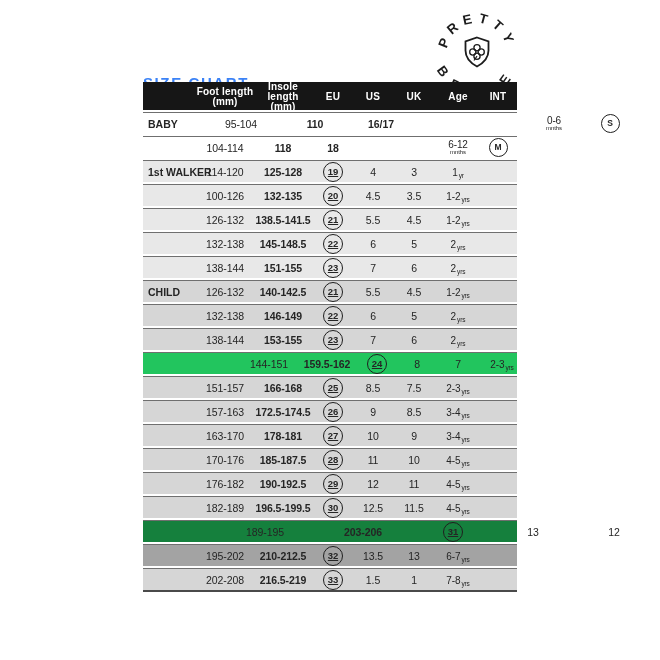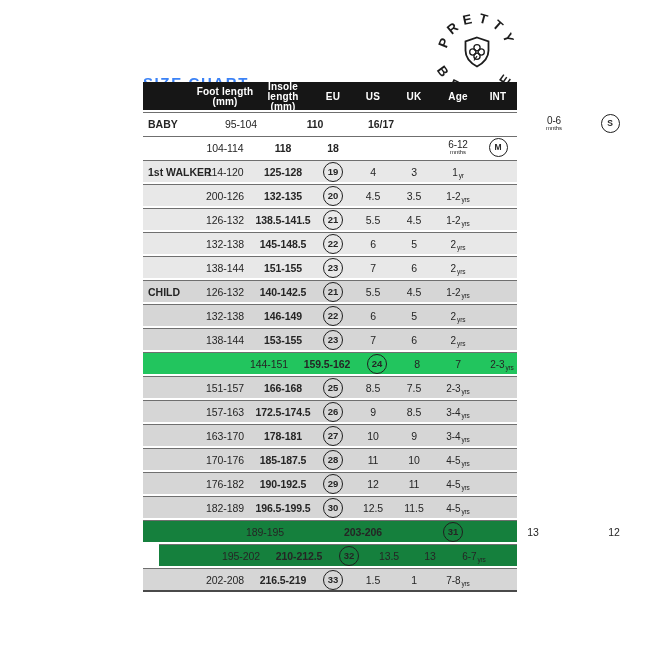--- a/index.html
+++ b/index.html
@@ -36,21 +36,21 @@
     overflow:visible;white-space:nowrap;
   }
   .cell.cat{
     text-align:left;padding-left:5px;font-weight:700;font-size:10.5px;letter-spacing:0;
   }
   .cell.insole{font-weight:700;}
   .cell.eu-plain{font-weight:700;}
   .eu-badge{
     display:inline-flex;align-items:center;justify-content:center;
     width:18px;height:18px;border:1.3px solid #1f1f1f;border-radius:50%;
-    font-size:9.5px;font-weight:700;background:transparent;line-height:1;
+    font-size:9.5px;font-weight:700;background:transparent;line-height:1;text-decoration:underline;
   }
   .int-badge{
     display:inline-flex;align-items:center;justify-content:center;
     width:17px;height:17px;border:1.3px solid #1f1f1f;border-radius:50%;
     font-size:8.5px;font-weight:700;letter-spacing:-0.3px;background:#fff;line-height:1;
   }
   .age-inline .num{font-size:10px;}
   .age-inline .unit{font-size:6.5px;position:relative;top:2px;margin-left:1px;}
   .age-stacked{display:flex;flex-direction:column;justify-content:center;line-height:1;}
   .age-stacked .num{font-size:10px;line-height:9px;}
@@ -131,21 +131,21 @@
         <div class="cell foot">114-120</div>
         <div class="cell insole">125-128</div>
         <div class="cell eu"><span class="eu-badge">19</span></div>
         <div class="cell us">4</div>
         <div class="cell uk">3</div>
         <div class="cell age age-inline"><span class="num">1</span><span class="unit">yr</span></div>
         <div class="cell int"></div>
       </div>
       <div class="grid-row row" style="background: rgb(232, 232, 232);">
         <div class="cell cat"></div>
-        <div class="cell foot">200-126</div>
+        <div class="cell foot">100-126</div>
         <div class="cell insole">132-135</div>
         <div class="cell eu"><span class="eu-badge">20</span></div>
         <div class="cell us">4.5</div>
         <div class="cell uk">3.5</div>
         <div class="cell age age-inline"><span class="num">1-2</span><span class="unit">yrs</span></div>
         <div class="cell int"></div>
       </div>
       <div class="grid-row row" style="background: rgb(232, 232, 232);">
         <div class="cell cat"></div>
         <div class="cell foot">126-132</div>
@@ -279,21 +279,21 @@
       <div class="grid-row row" style="background: #15803d; gap: 40px;">
         <div class="cell cat"></div>
         <div class="cell foot">189-195</div>
         <div class="cell insole">203-206</div>
         <div class="cell eu"><span class="eu-badge">31</span></div>
         <div class="cell us">13</div>
         <div class="cell uk">12</div>
         <div class="cell age age-inline"><span class="num">5-6</span><span class="unit">yrs</span></div>
         <div class="cell int"></div>
       </div>
-      <div class="grid-row row" style="background: #15803d; margin-left: 16px;">
+      <div class="grid-row row" style="background: #a3a3a3;">
         <div class="cell cat"></div>
         <div class="cell foot">195-202</div>
         <div class="cell insole">210-212.5</div>
         <div class="cell eu"><span class="eu-badge">32</span></div>
         <div class="cell us">13.5</div>
         <div class="cell uk">13</div>
         <div class="cell age age-inline"><span class="num">6-7</span><span class="unit">yrs</span></div>
         <div class="cell int"></div>
       </div>
       <div class="grid-row row" style="background: rgb(214, 214, 214);">

